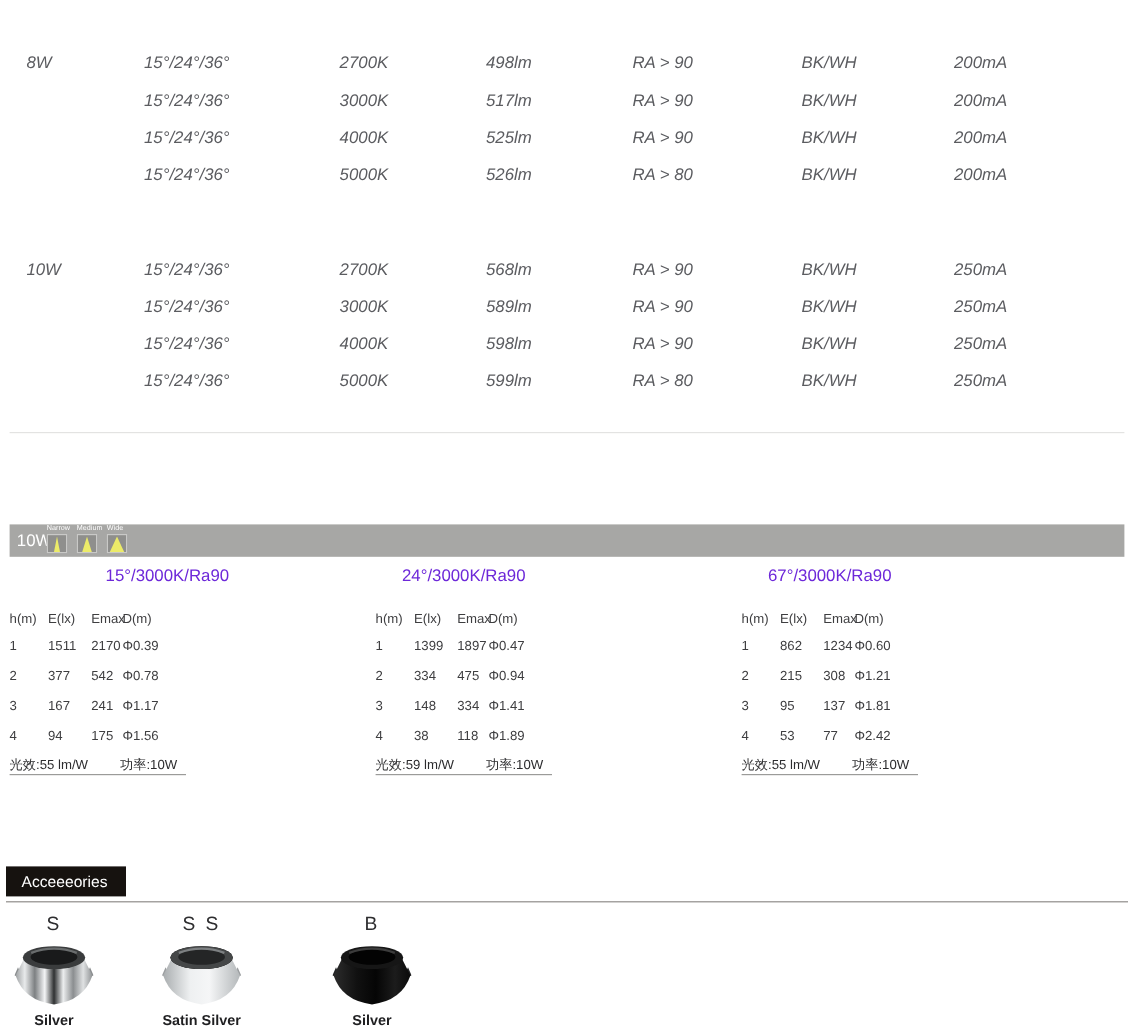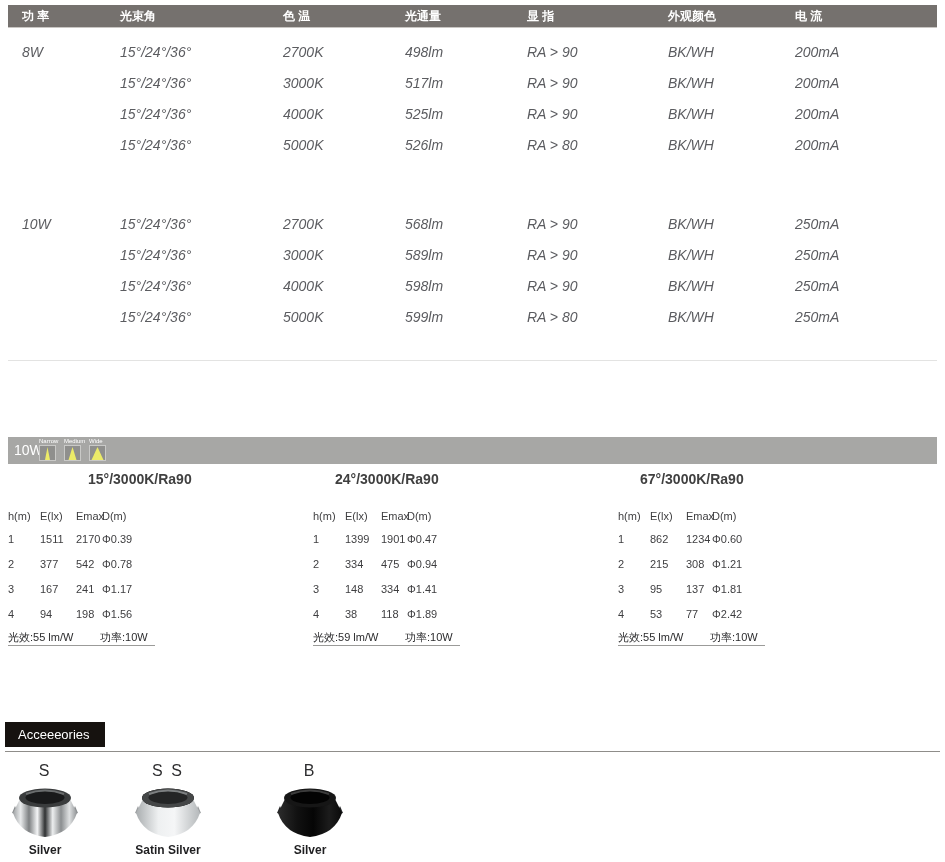--- a/index.html
+++ b/index.html
@@ -42,21 +42,21 @@
   .blabel {
     position:absolute; top:1px; left:0; font-size:6px; line-height:6px; color:#ffffff; white-space:nowrap;
   }
   .bsq {
     position:absolute; top:8px; left:0; width:17px; height:16px;
     background:#8f8f8d; border:1px solid #c9c9c7;
   }
   .bsq svg { display:block; margin:1px auto 0 auto; }
 
   .pm-title {
-    position:absolute; top:471px; font-size:14px; font-weight:bold; color:#404040; white-space:nowrap;
+    position:absolute; top:471px; font-size:14px; font-weight:normal; color:#6d28d9; white-space:nowrap;
   }
   .pt1{left:88px}.pt2{left:335px}.pt3{left:640px}
 
   .ptable { position:absolute; top:505px; width:150px; height:145px; }
   .tb1{left:8px}.tb2{left:313px}.tb3{left:618px}
   .prow { position:absolute; left:0; width:150px; height:14px; }
   .pcell { position:absolute; top:0; font-size:11px; color:#3e3e40; white-space:nowrap; }
   .pc0{left:0}.pc1{left:32px}.pc2{left:68px}.pc3{left:94px}
   .pr0{top:5px}.pr1{top:28px}.pr2{top:53px}.pr3{top:78px}.pr4{top:103px}
   .pfoot { position:absolute; top:125px; left:0; width:150px; height:14px; }
@@ -77,29 +77,20 @@
   .ai1{left:-15px}.ai2{left:108px}.ai3{left:250px}
   .acc-code { display:block; font-size:16px; color:#2d2d2f; height:21px; letter-spacing:2px; }
   .acc-ring { display:block; margin:2px auto 0 auto; }
   .acc-label { display:block; font-size:12px; font-weight:bold; color:#1f1f21; margin-top:2px; white-space:nowrap; }
 </style>
 </head>
 <body>
 
 <div class="page">
 
-  <div class="spec-header-bar">
-    <span class="shead sh1">功 率</span>
-    <span class="shead sh2">光束角</span>
-    <span class="shead sh3">色 温</span>
-    <span class="shead sh4">光通量</span>
-    <span class="shead sh5">显 指</span>
-    <span class="shead sh6">外观颜色</span>
-    <span class="shead sh7">电 流</span>
-  </div>
 
   <div class="srow" style="top:44px">
     <span class="scell sc1">8W</span>
     <span class="scell sc2">15°/24°/36°</span>
     <span class="scell sc3">2700K</span>
     <span class="scell sc4">498lm</span>
     <span class="scell sc5">RA &gt; 90</span>
     <span class="scell sc6">BK/WH</span>
     <span class="scell sc7">200mA</span>
   </div>
@@ -217,41 +208,41 @@
     </div>
     <div class="prow pr3">
       <span class="pcell pc0">3</span>
       <span class="pcell pc1">167</span>
       <span class="pcell pc2">241</span>
       <span class="pcell pc3">Φ1.17</span>
     </div>
     <div class="prow pr4">
       <span class="pcell pc0">4</span>
       <span class="pcell pc1">94</span>
-      <span class="pcell pc2">198</span>
+      <span class="pcell pc2">175</span>
       <span class="pcell pc3">Φ1.56</span>
     </div>
     <div class="pfoot">
       <span class="peff">光效:55 lm/W</span>
       <span class="ppow">功率:10W</span>
     </div>
     <div class="punder"></div>
   </div>
 
   <div class="ptable tb2">
     <div class="prow pr0">
       <span class="pcell pc0">h(m)</span>
       <span class="pcell pc1">E(lx)</span>
       <span class="pcell pc2">Emax</span>
       <span class="pcell pc3">D(m)</span>
     </div>
     <div class="prow pr1">
       <span class="pcell pc0">1</span>
       <span class="pcell pc1">1399</span>
-      <span class="pcell pc2">1901</span>
+      <span class="pcell pc2">1897</span>
       <span class="pcell pc3">Φ0.47</span>
     </div>
     <div class="prow pr2">
       <span class="pcell pc0">2</span>
       <span class="pcell pc1">334</span>
       <span class="pcell pc2">475</span>
       <span class="pcell pc3">Φ0.94</span>
     </div>
     <div class="prow pr3">
       <span class="pcell pc0">3</span>

